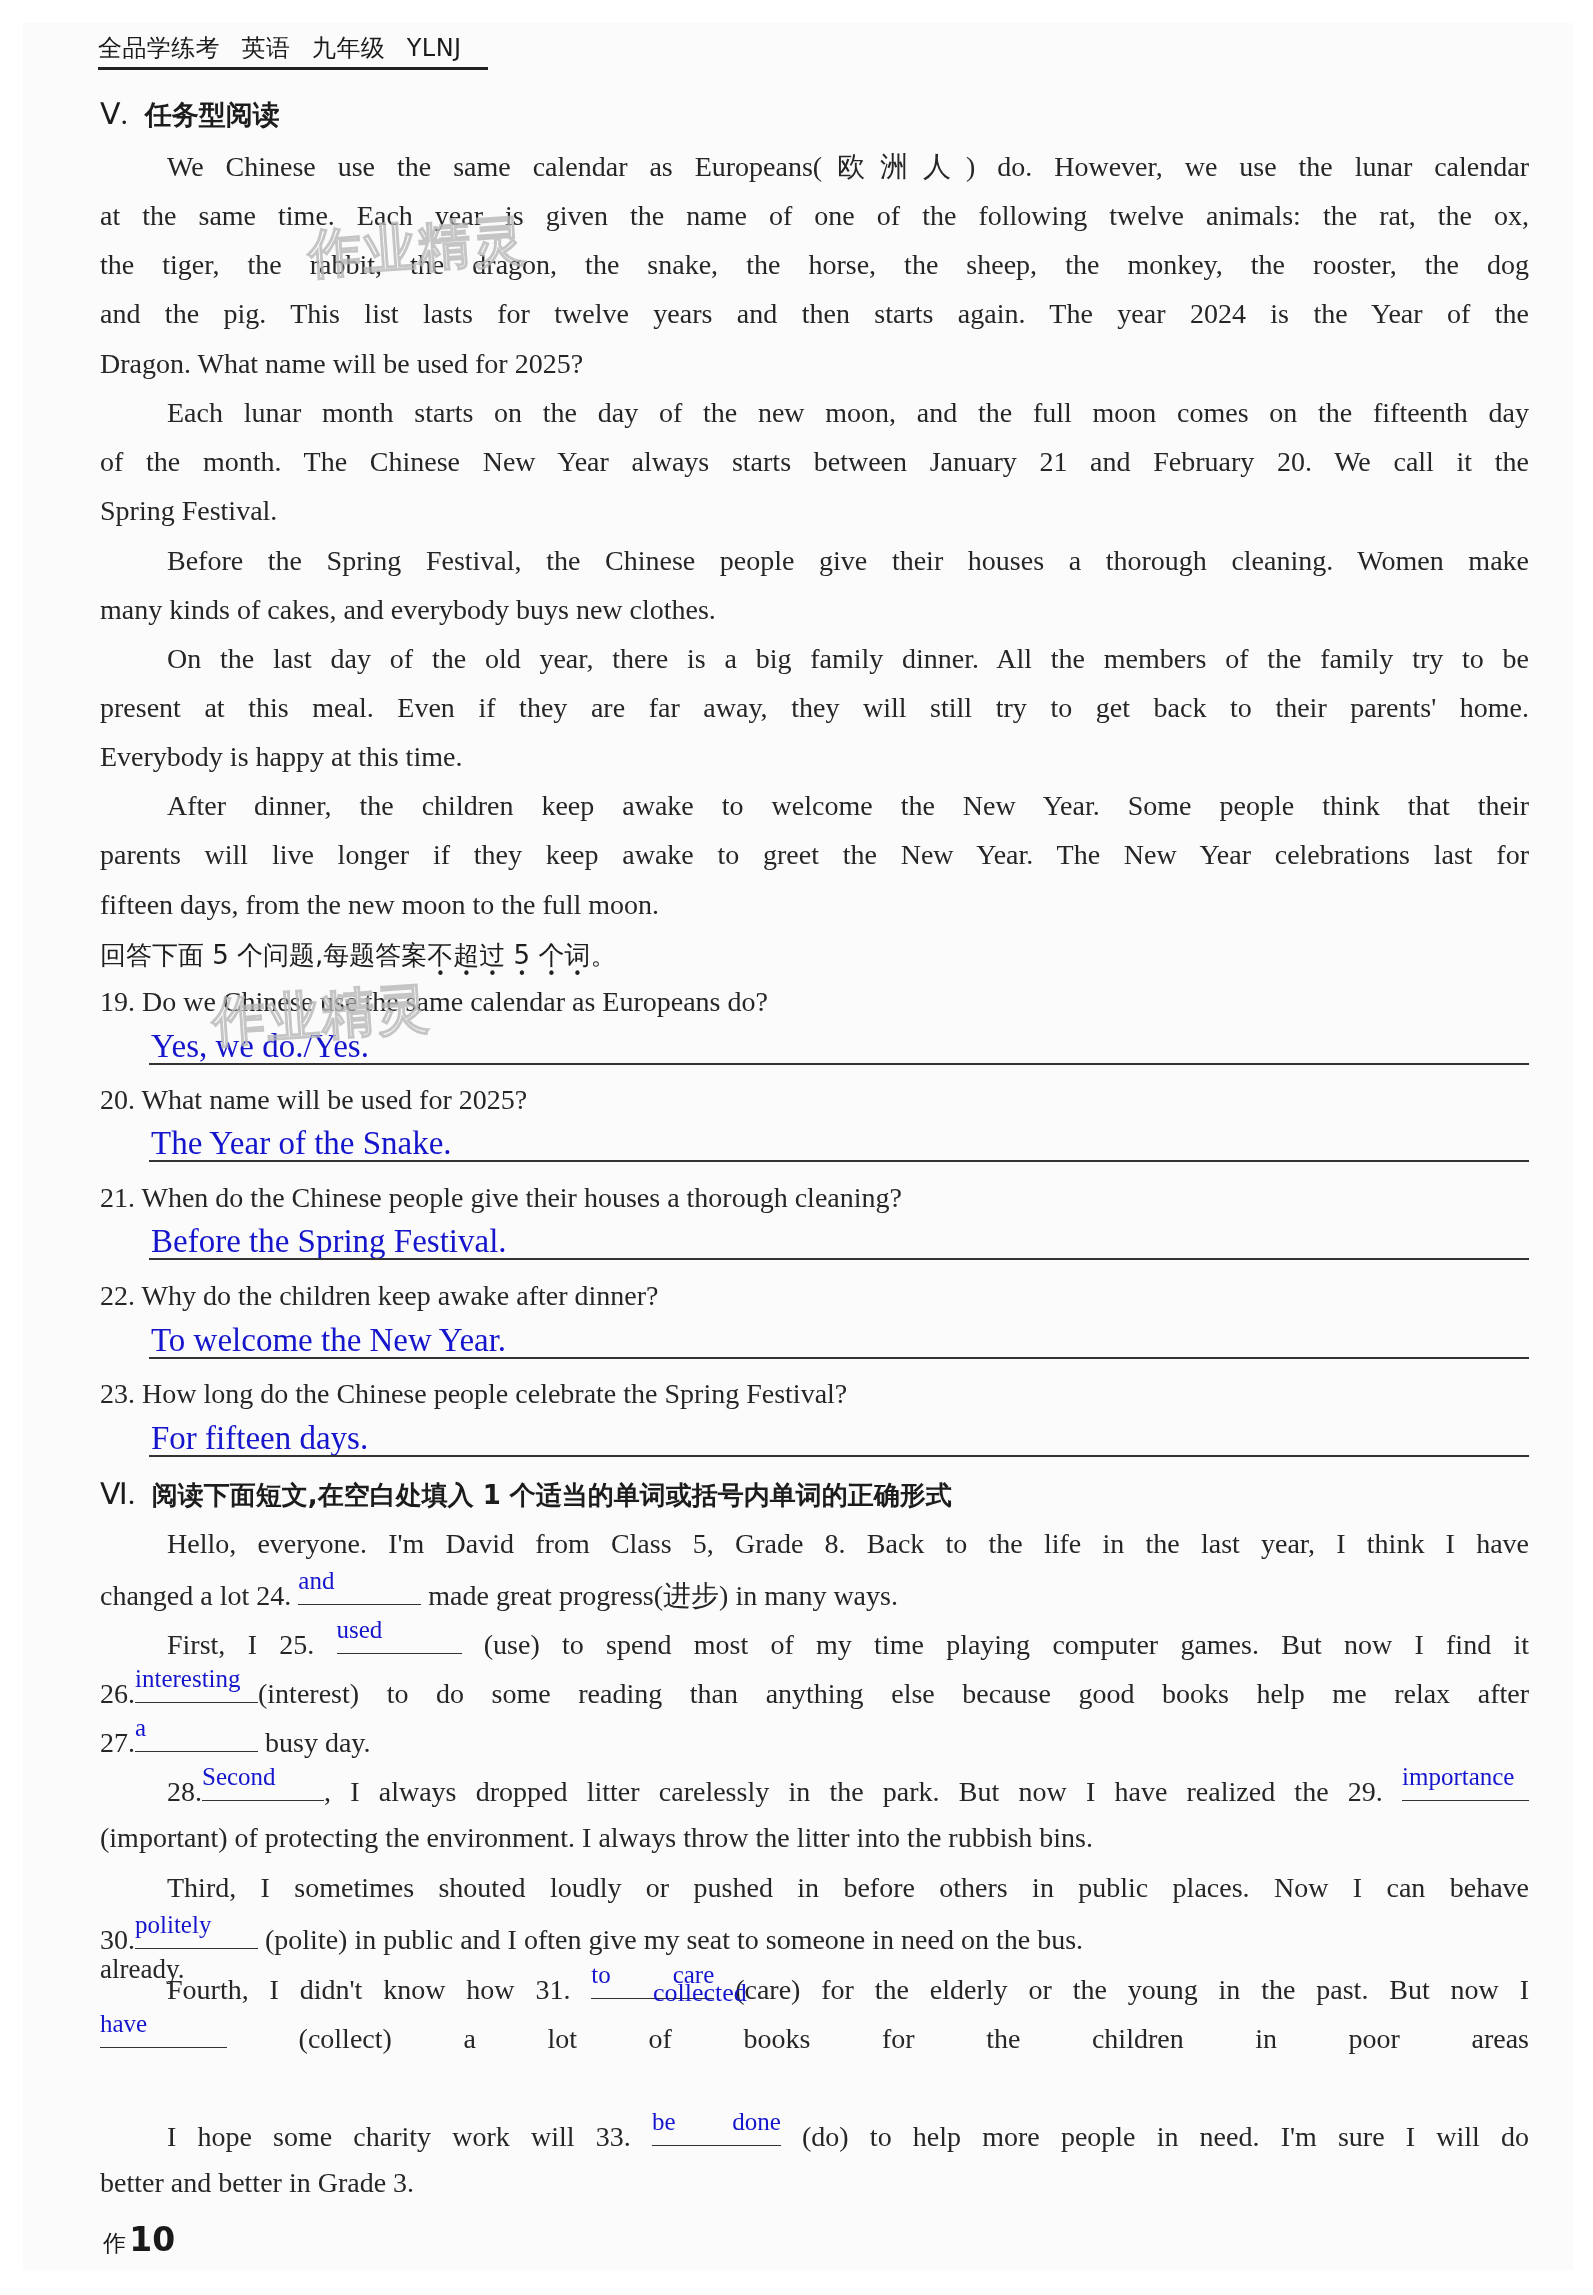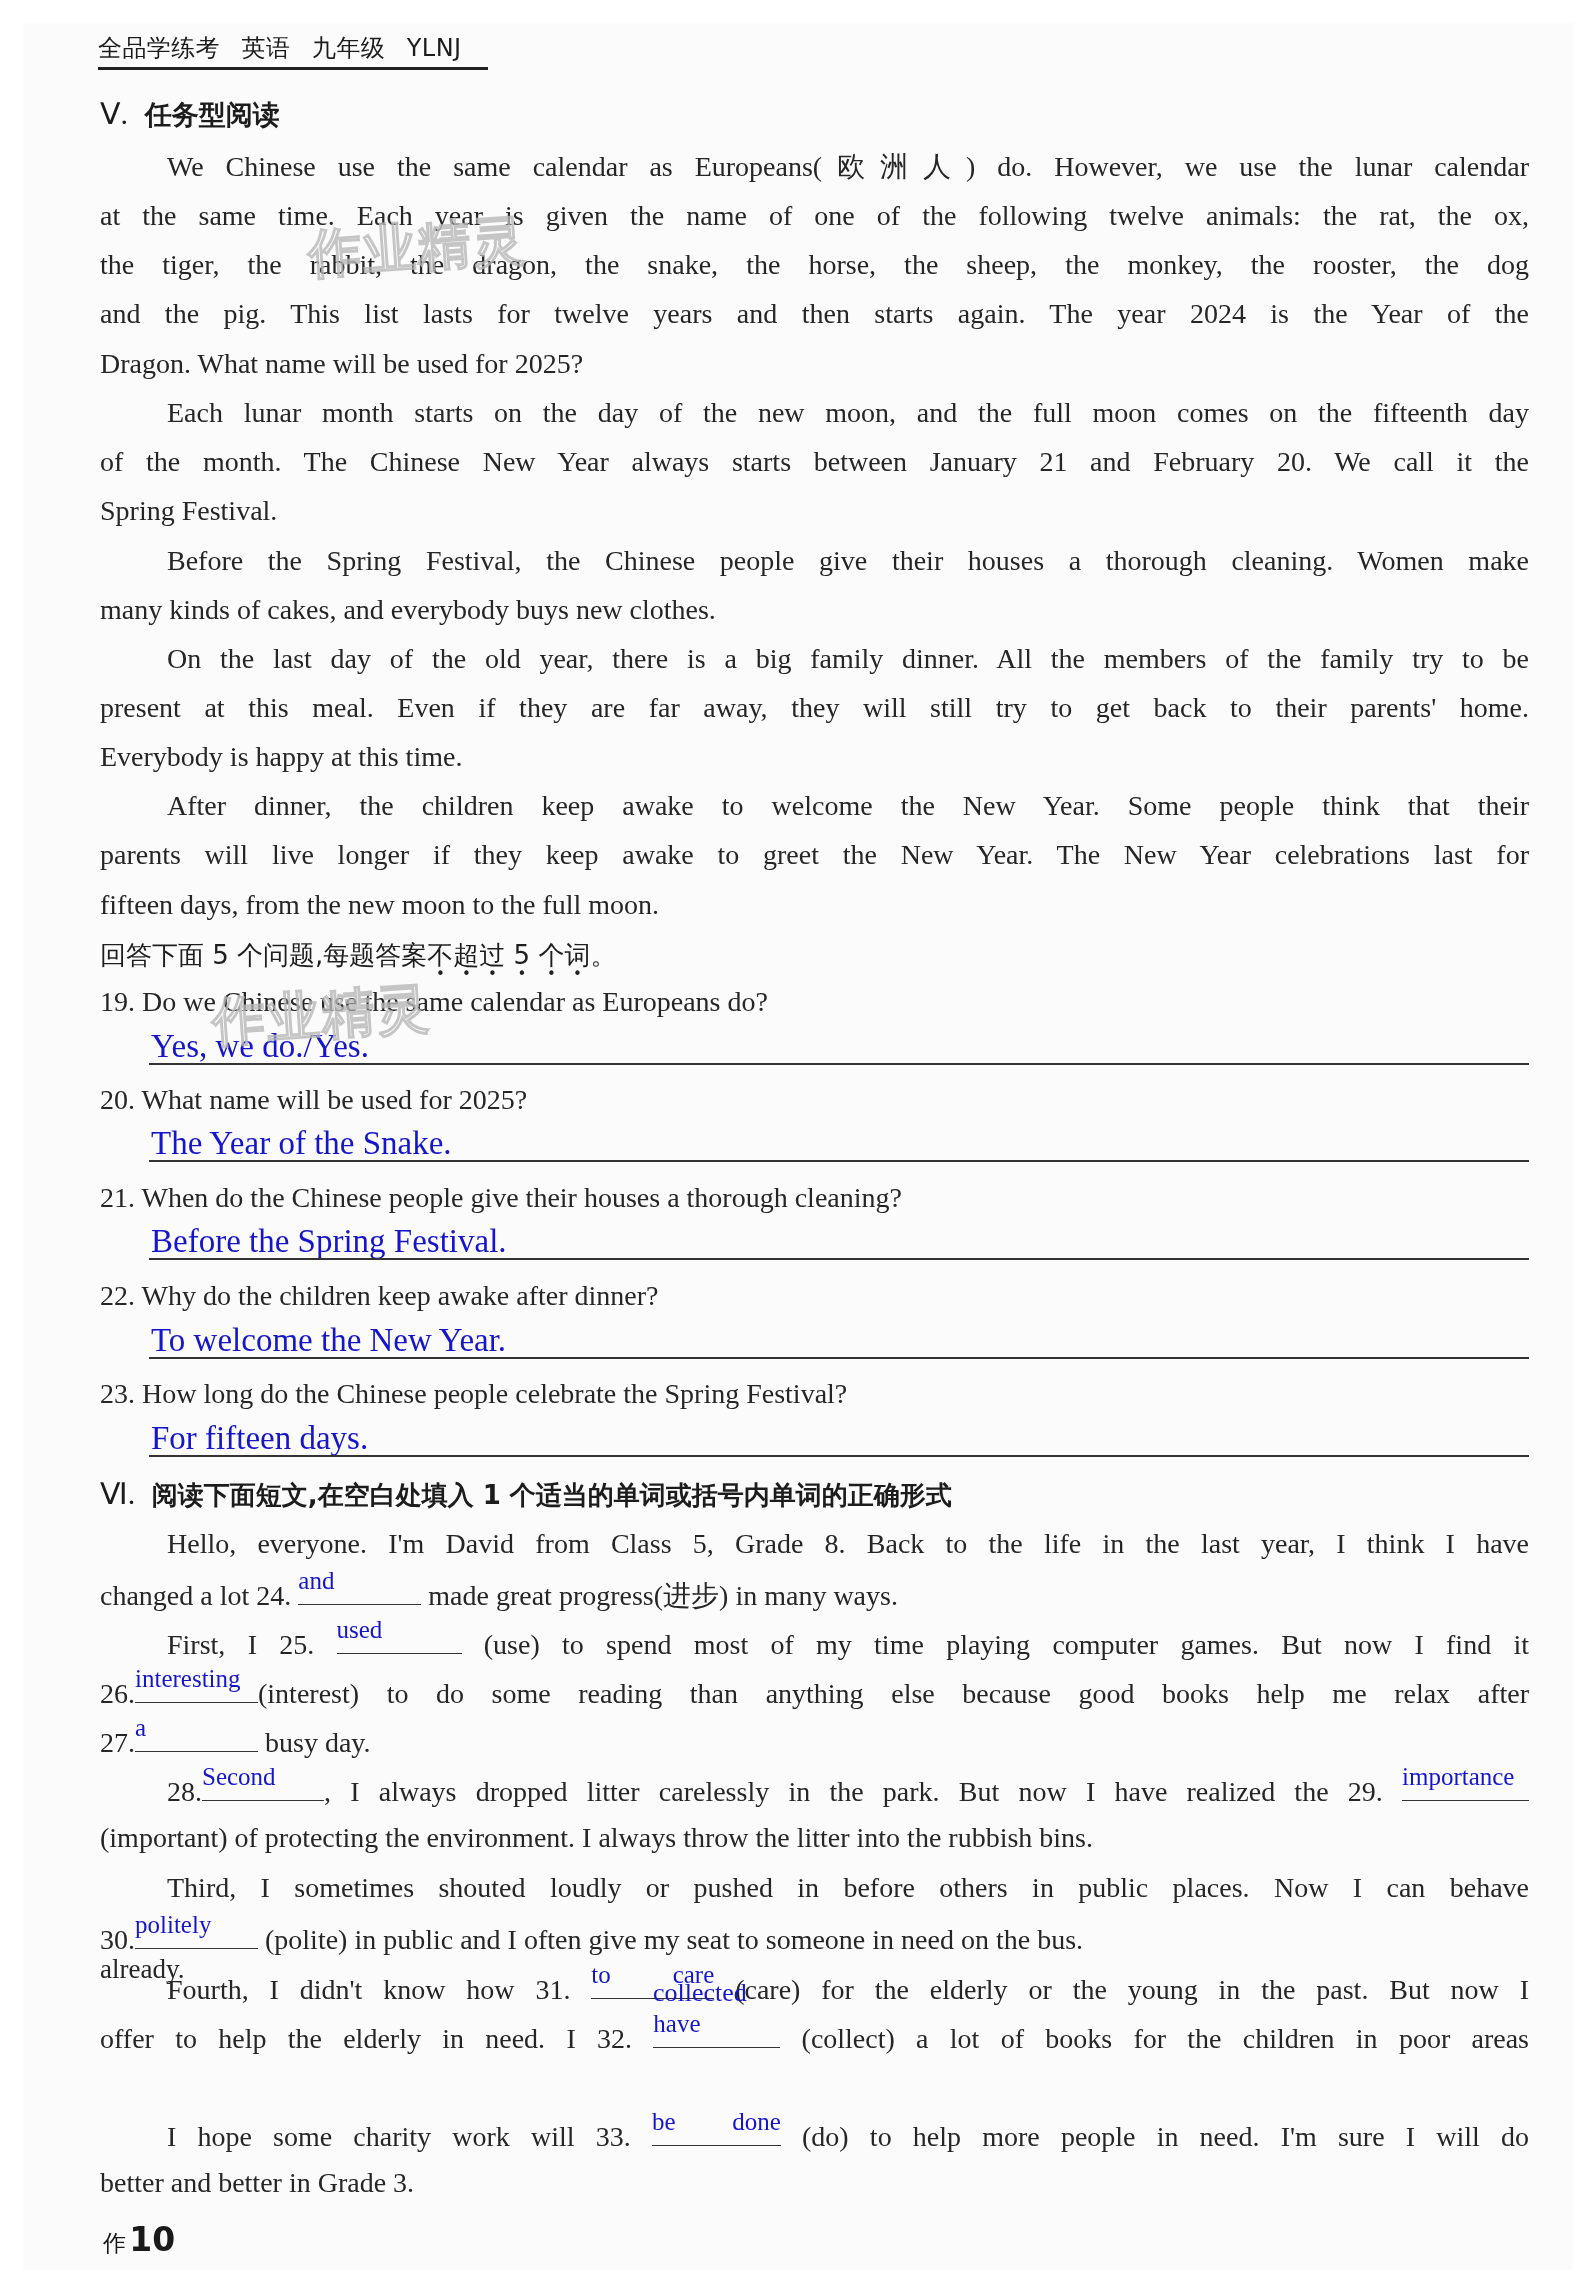--- a/index.html
+++ b/index.html
@@ -122,21 +122,20 @@
 <div class="abs fline last" style="top:1918px;">
   <span>30.</span><span class="blank" style="width:123px;"><span class="fill">politely</span></span><span> (polite) in public and I often give my seat to someone in need on the bus.</span>
 </div>
 
 <div class="abs fline indent" style="top:1968px;">
   <span>Fourth, I didn't know how 31.</span>
   <span class="blank" style="width:123px;"><span class="fill">to care</span></span><span> (care) for the elderly or the young in the past. But now I</span>
 </div>
 
 <div class="abs fline" style="top:2017px;">
-  <span>offer to help the elderly in need. I 32.</span>
   <span class="blank" style="width:127px;"><span class="fill">have</span></span><span> (collect) a lot of books for the children in poor areas</span>
 </div>
 <div class="abs collected" style="left:653px; top:1978px;">collected</div>
 
 <div class="abs fline last" style="top:1951px; font-size:27px;">already.</div>
 
 <div class="abs fline indent" style="top:2115px;">
   <span>I hope some charity work will 33.</span>
   <span class="blank" style="width:129px;"><span class="fill">be done</span></span><span> (do) to help more people in need. I'm sure I will do</span>
 </div>

